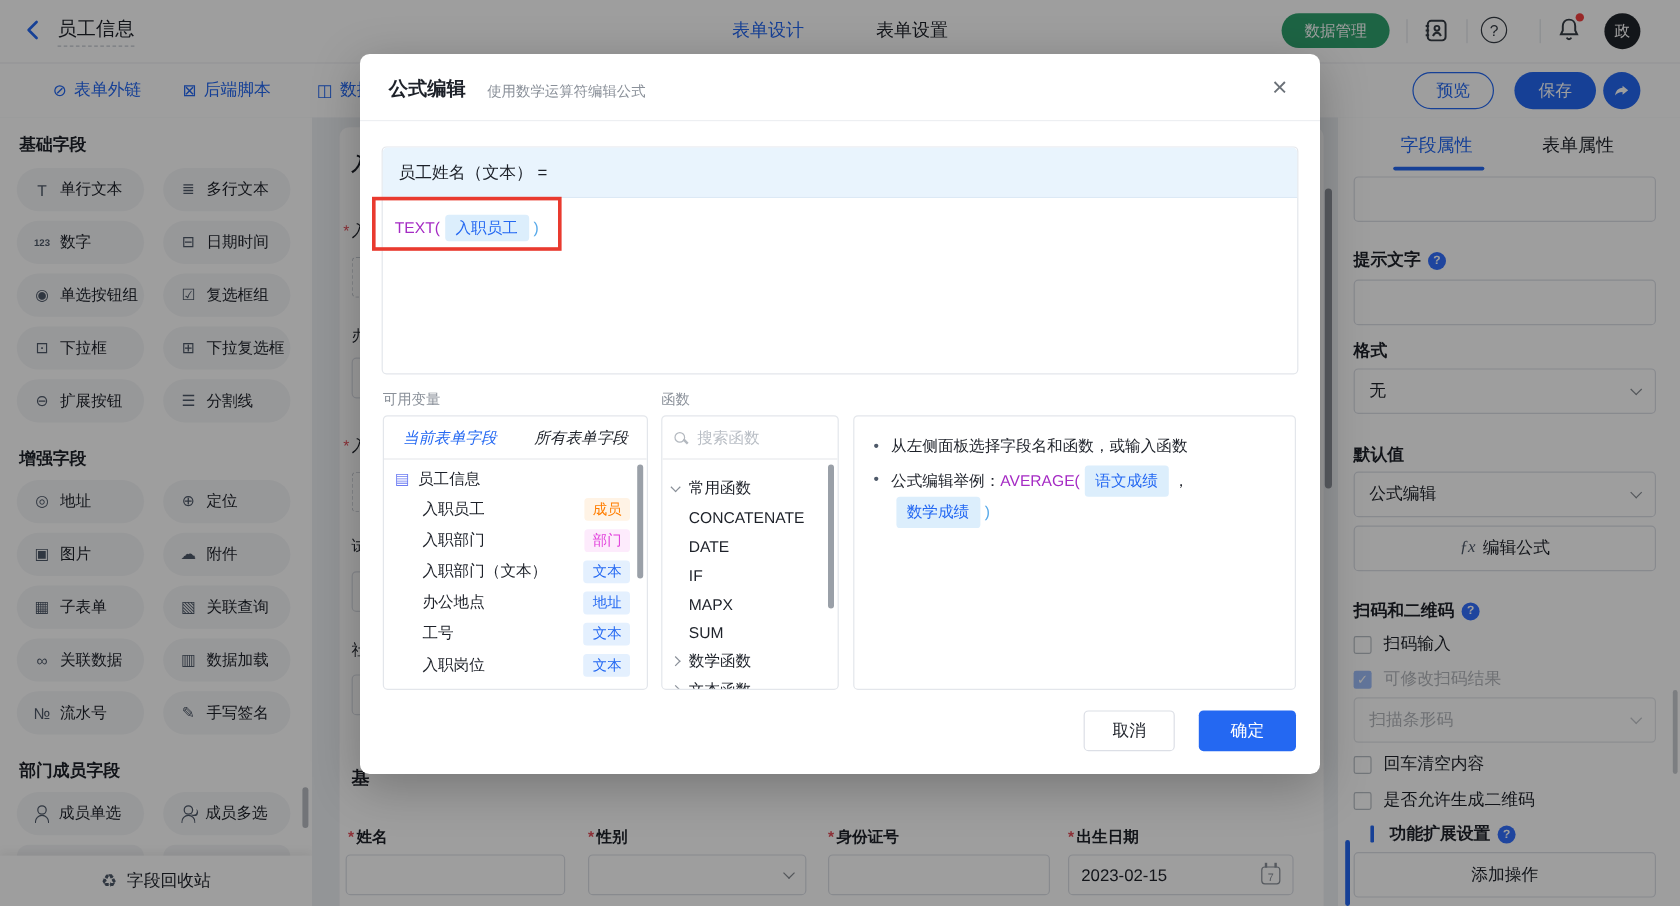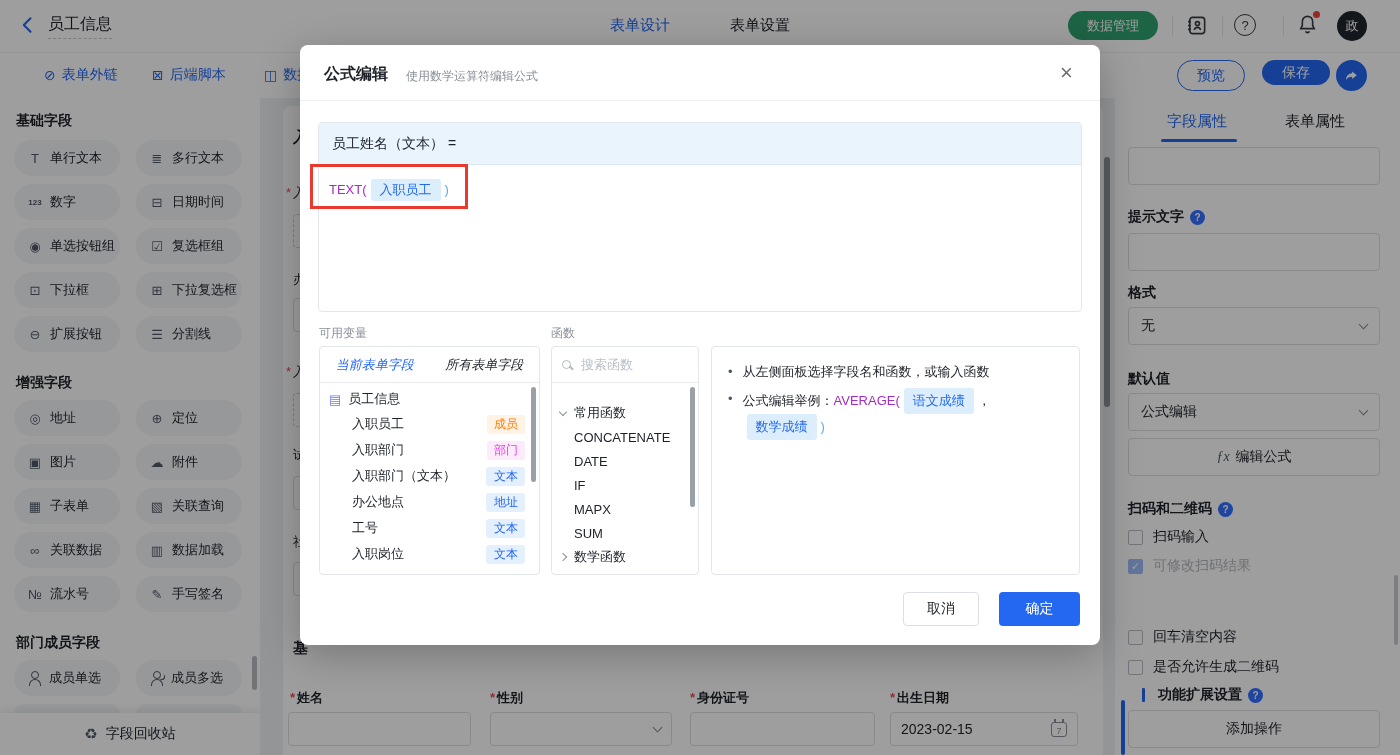--- a/index.html
+++ b/index.html
@@ -15,21 +15,21 @@
   .vdiv{width:1px;height:20px;background:#E2E5EA;}
   .qo{width:22px;height:22px;border:1.7px solid #363D45;border-radius:50%;display:flex;align-items:center;justify-content:center;font-size:13px;color:#363D45;font-weight:500;}
   .qo::after{content:"?";}
   .avatar{width:30px;height:30px;border-radius:50%;background:#20242B;color:#fff;font-size:13px;display:flex;align-items:center;justify-content:center;}
   .dot{position:absolute;right:-1px;top:-2px;width:7px;height:7px;border-radius:50%;background:#F53F3F;}
   
   #toolbar{left:0;top:52px;width:1400px;height:46px;background:#fff;border-top:1px solid #F0F1F3;z-index:1;}
   .tb-link{display:flex;align-items:center;gap:6px;color:#2468F2;font-size:14px;cursor:pointer;}
   .tb-gl{font-size:14px;}
   .btn-outline{border:1px solid #2468F2;color:#2468F2;background:#fff;border-radius:16px;width:68px;height:31px;font-size:14px;display:flex;align-items:center;justify-content:center;cursor:pointer;text-align:right;}
-  .btn-fill{background:#2468F2;color:#fff;border:none;border-radius:16px;width:68px;height:25px;font-size:14px;display:flex;align-items:center;justify-content:center;cursor:pointer;}
+  .btn-fill{background:#2468F2;color:#fff;border:none;border-radius:16px;width:68px;height:31px;font-size:14px;display:flex;align-items:center;justify-content:center;cursor:pointer;}
   .share-circ{width:31px;height:31px;border-radius:50%;background:#2468F2;display:flex;align-items:center;justify-content:center;cursor:pointer;}
   
   #sidebar{left:0;top:98px;width:260px;height:657px;background:#fff;z-index:1;}
   .sec-title{font-size:14px;font-weight:700;color:#1D2129;}
   .sb-btn{position:absolute;width:106px;height:36px;background:#F4F5F7;border-radius:18px;display:flex;align-items:center;padding-left:13px;gap:7px;cursor:pointer;}
   .sb-ic{width:16px;text-align:center;font-size:13px;color:#4E5969;flex:none;}
   .sb-ic.num{font-size:8px;font-weight:700;letter-spacing:0;}
   .sb-tx{font-size:13px;color:#1D2129;white-space:nowrap;}
   .person{position:relative;width:15px;height:14px;flex:none;}
   .person::before{content:"";position:absolute;left:4px;top:0;width:6px;height:6px;border:1.5px solid #4E5969;border-radius:50%;}
@@ -346,20 +346,24 @@
         <span class="qf"></span>
       </div>
     <div class="cbrow" style="left:13px;top:430px">
         <span class="cbox"></span>
         <span>扫码输入</span>
       </div>
     <div class="cbrow dis" style="left:13px;top:459px">
         <span class="cbox checked"></span>
         <span>可修改扫码结果</span>
       </div>
+    <div class="rp-select disabled" style="left:13px;top:483px">
+        <span>扫描条形码</span>
+        <span class="chev"></span>
+      </div>
     <div class="cbrow" style="left:13px;top:530px">
         <span class="cbox"></span>
         <span>回车清空内容</span>
       </div>
     <div class="cbrow" style="left:13px;top:560px">
         <span class="cbox"></span>
         <span>是否允许生成二维码</span>
       </div>
 
     <div class="rp-lbl" style="left:27px;top:588px">
@@ -430,21 +434,21 @@
           <span class="badge text">文本</span>
         </div>
       <div class="scroll-thumb" style="right:3px;top:40px;width:5px;height:95px;background:#9AA0A8"></div>
     </div>
 
     <div class="panel" style="left:251px;top:301px;width:148px;height:229px">
       <div class="srch">
         <span class="mag"></span>
         <input placeholder="搜索函数" style="">
       </div>
-      <div class="fn-grp" style="margin-top:18px">
+      <div class="fn-grp" style="margin-top:12px">
           <span class="tch open"></span>
           <span>常用函数</span>
         </div>
       <div class="fn-item">
           <span>CONCATENATE</span>
         </div>
       <div class="fn-item">
           <span>DATE</span>
         </div>
       <div class="fn-item">

